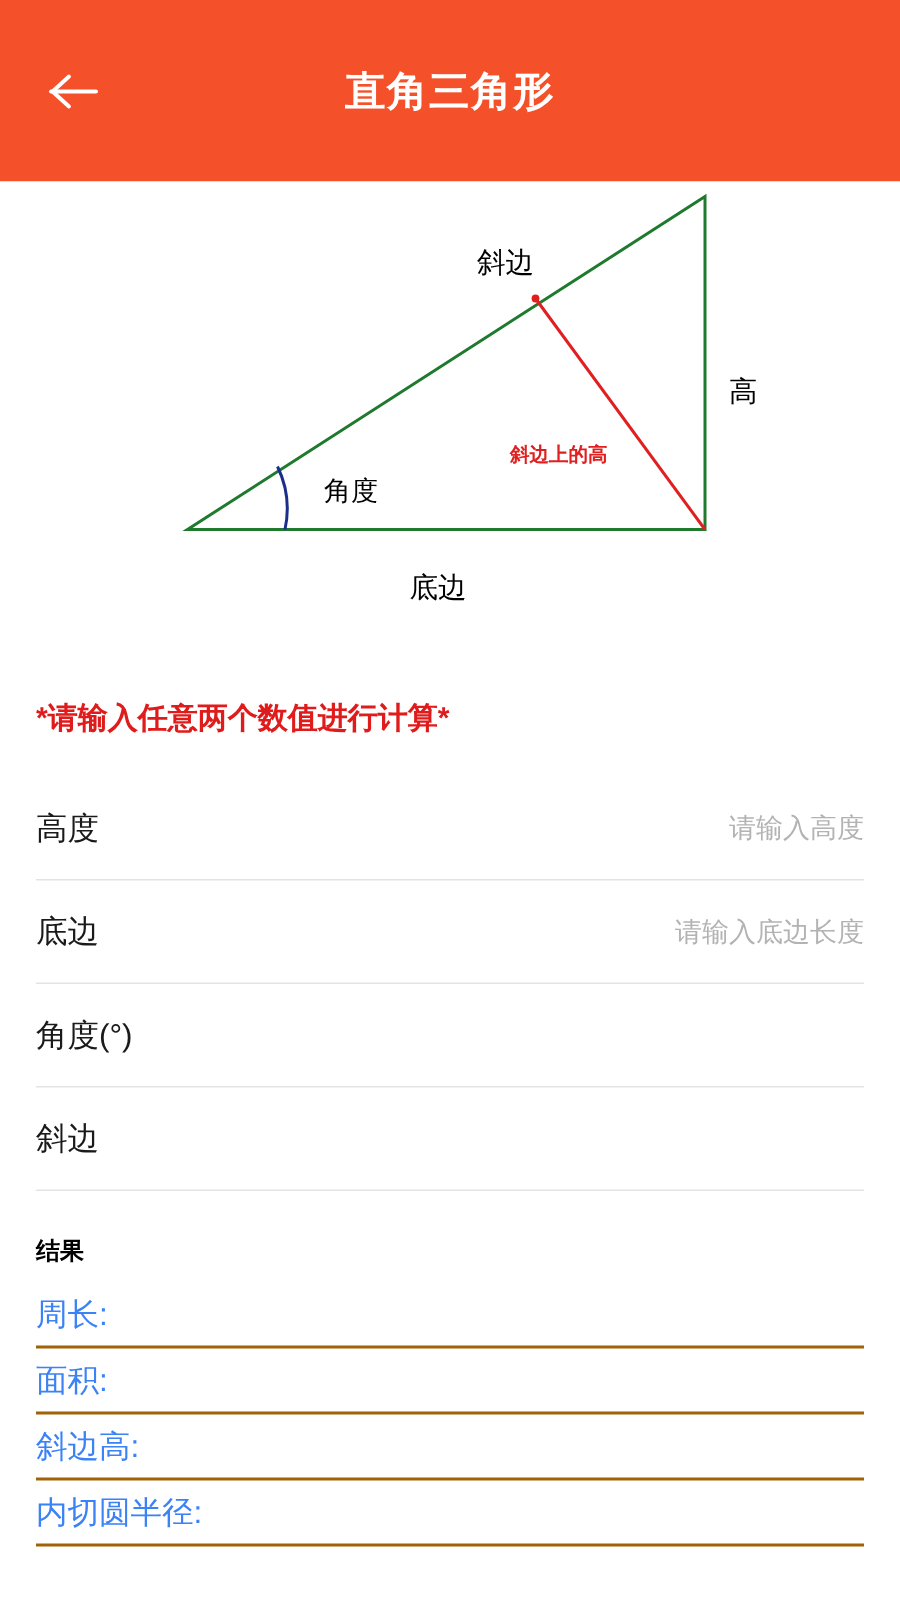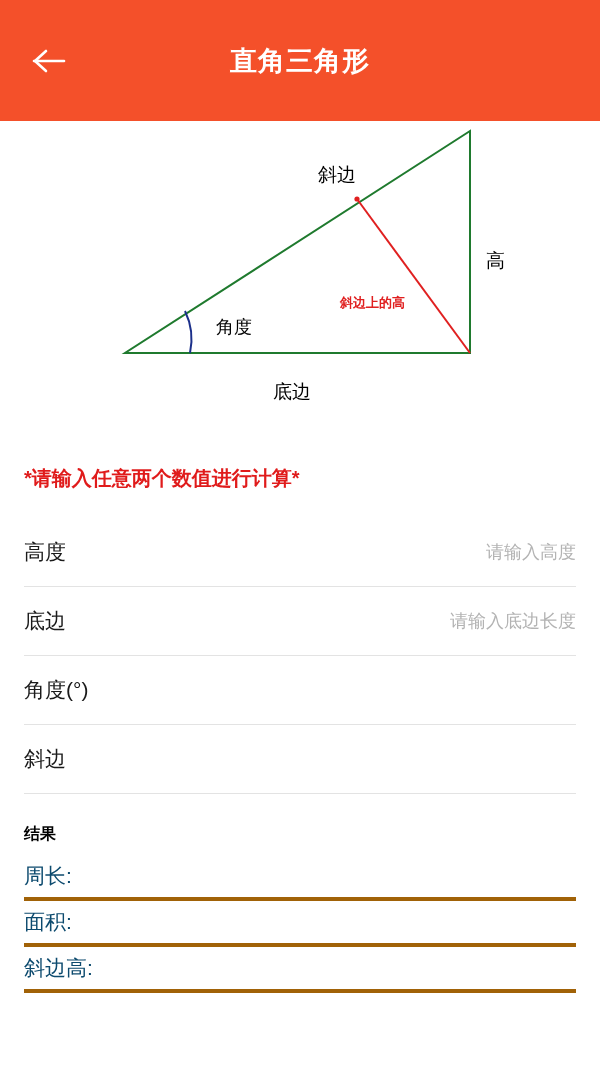--- a/index.html
+++ b/index.html
@@ -101,23 +101,23 @@
     font-size: 16px;
     font-weight: bold;
     color: #000000;
     margin-top: 30px;
     margin-bottom: 10px;
   }
   .result-row {
     height: 42px;
     display: flex;
     align-items: center;
-    border-bottom: 4px solid #a16207;
+    border-bottom: 2px solid #a16207;
     font-size: 21px;
-    color: #0c4a6e;
+    color: #3b82f6;
   }
   .result-value {
     margin-left: 6px;
     color: #1a1a1a;
   }
 </style>
 </head>
 <body>
 
 <div class="appbar">
@@ -178,14 +178,18 @@
     <span class="result-value"></span>
   </div>
   <div class="result-row">
     <span>面积:</span>
     <span class="result-value"></span>
   </div>
   <div class="result-row">
     <span>斜边高:</span>
     <span class="result-value"></span>
   </div>
+  <div class="result-row">
+    <span>内切圆半径:</span>
+    <span class="result-value"></span>
+  </div>
 
 </div>
 
 </body></html>

